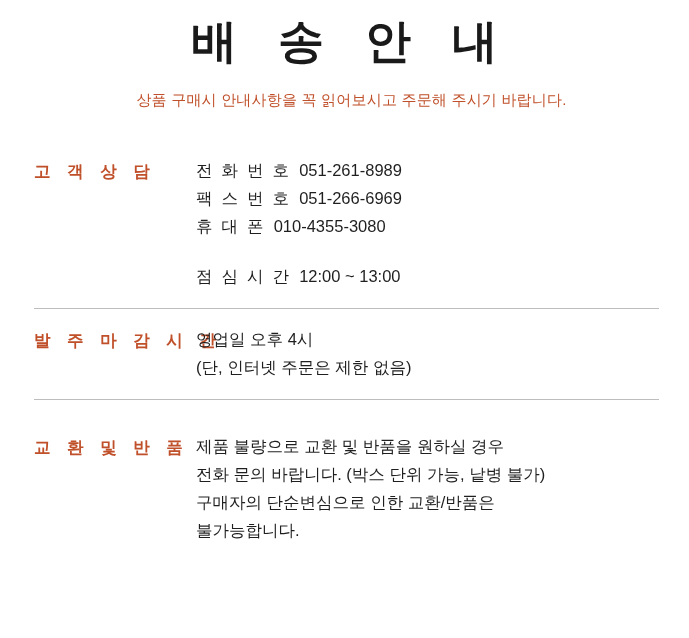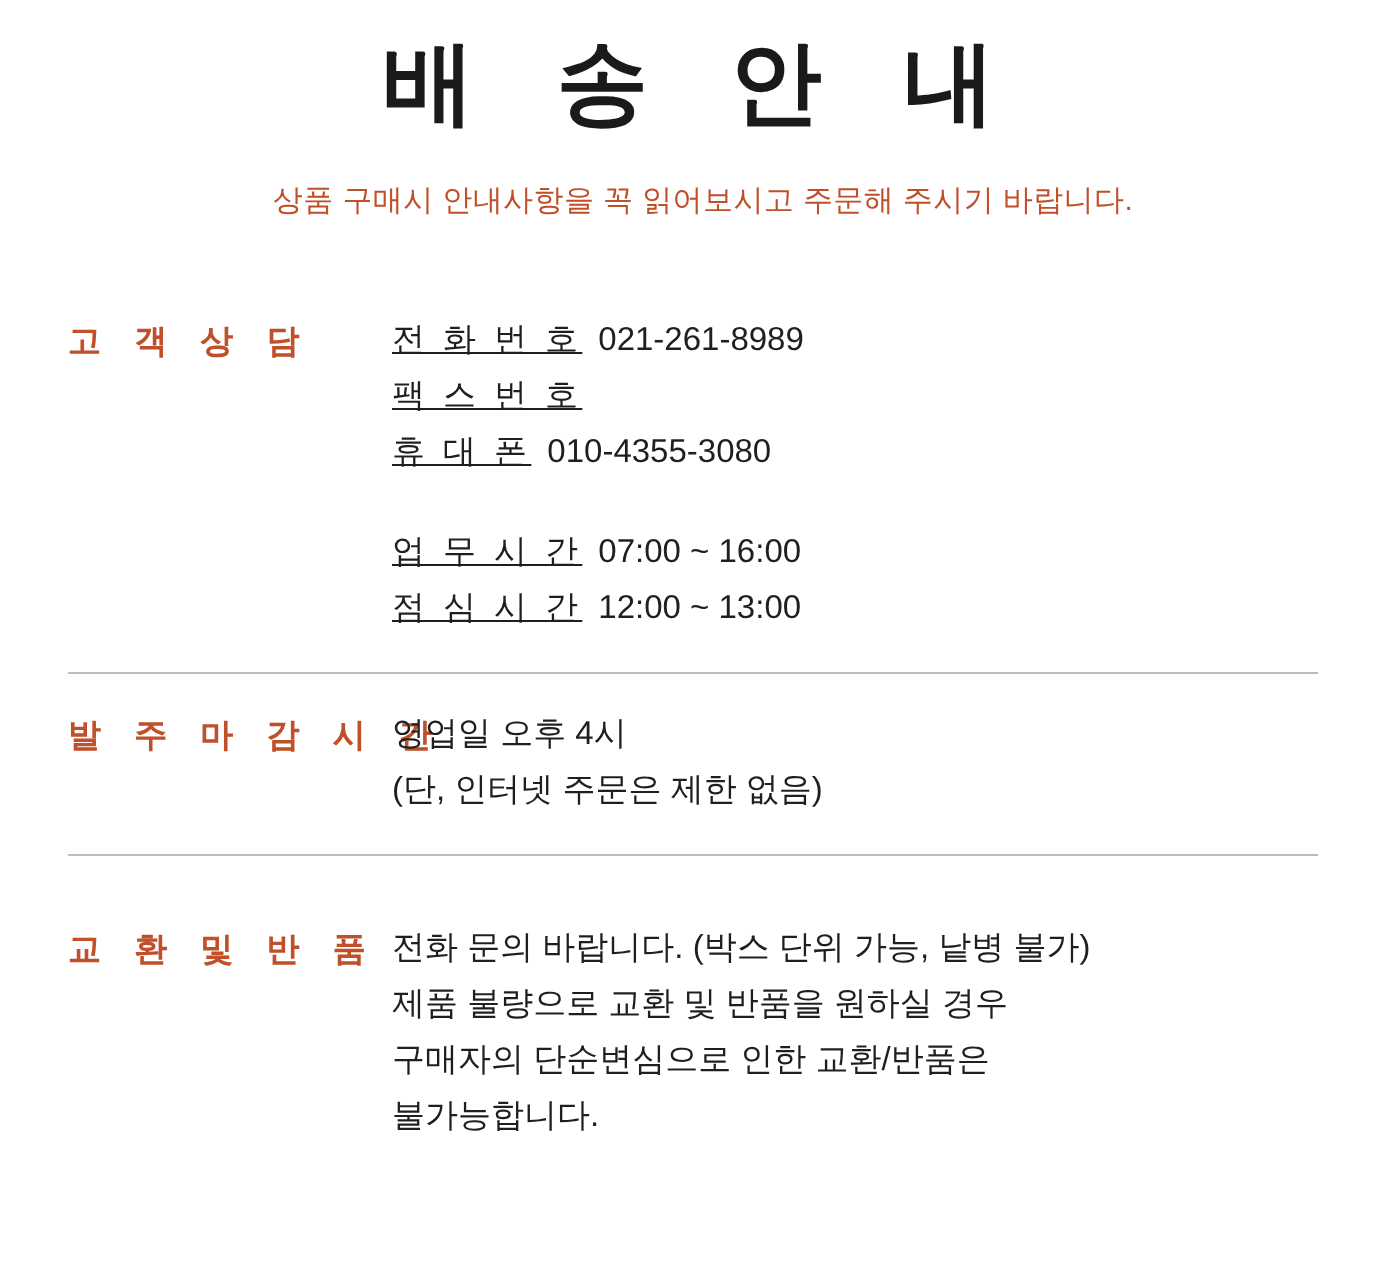--- a/index.html
+++ b/index.html
@@ -66,21 +66,20 @@
     color: #1f1f1f;
   }
   .row {
     display: flex;
     line-height: 28px;
     white-space: nowrap;
   }
   .row .k {
     letter-spacing: 2.2px;
     margin-right: 8px;
-    text-decoration: underline;
   }
   .row .v {
     letter-spacing: 0px;
   }
   .gap {
     height: 22px;
   }
   .line {
     height: 1px;
     background: #bdbdbd;
@@ -97,36 +96,33 @@
 <div class="page">
 
   <div class="title">배 송 안 내</div>
   <div class="subtitle">상품 구매시 안내사항을 꼭 읽어보시고 주문해 주시기 바랍니다.</div>
 
   <div class="section sec-contact">
     <div class="label">고 객 상 담</div>
     <div class="content">
       <div class="row">
         <span class="k">전 화 번 호</span>
-        <span class="v">021-261-8989</span>
+        <span class="v">051-261-8989</span>
       </div>
       <div class="row">
         <span class="k">팩 스 번 호</span>
+        <span class="v">051-266-6969</span>
       </div>
       <div class="row">
         <span class="k">휴   대   폰</span>
         <span class="v">010-4355-3080</span>
       </div>
 
       <div class="gap"></div>
 
-      <div class="row">
-        <span class="k">업 무 시 간</span>
-        <span class="v">07:00 ~ 16:00</span>
-      </div>
       <div class="row">
         <span class="k">점 심 시 간</span>
         <span class="v">12:00 ~ 13:00</span>
       </div>
     </div>
   </div>
 
   <div class="line"></div>
 
   <div class="section sec-order">
@@ -135,20 +131,20 @@
       <div class="plain">영업일 오후 4시</div>
       <div class="plain">(단, 인터넷 주문은 제한 없음)</div>
     </div>
   </div>
 
   <div class="line"></div>
 
   <div class="section sec-return">
     <div class="label">교 환 및 반 품</div>
     <div class="content">
+      <div class="plain">제품 불량으로 교환 및 반품을 원하실 경우</div>
       <div class="plain">전화 문의 바랍니다. (박스 단위 가능, 낱병 불가)</div>
-      <div class="plain">제품 불량으로 교환 및 반품을 원하실 경우</div>
       <div class="plain">구매자의 단순변심으로 인한 교환/반품은</div>
       <div class="plain">불가능합니다.</div>
     </div>
   </div>
 
 </div>
 
 </body></html>

